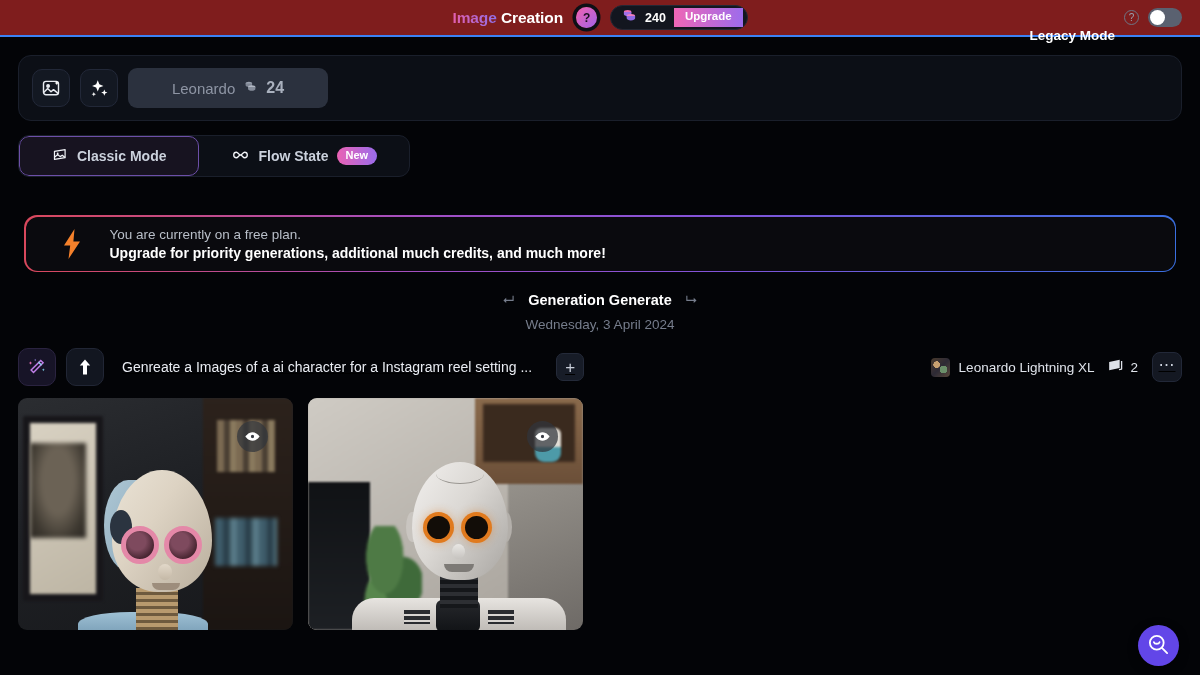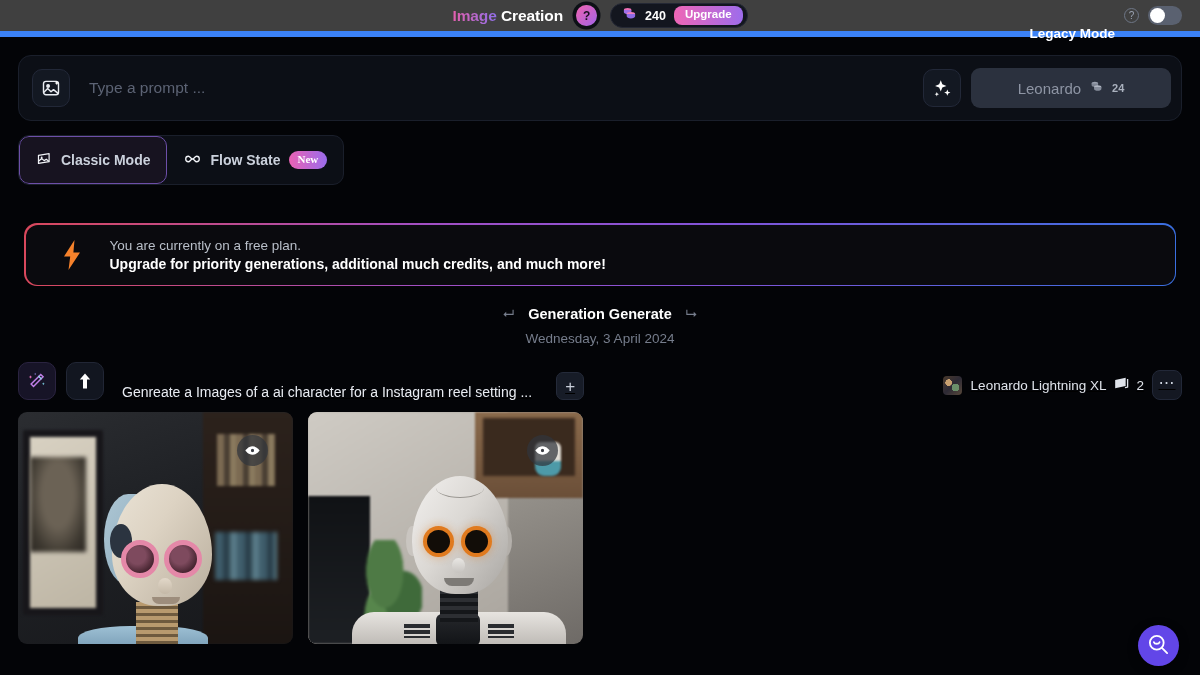--- a/index.html
+++ b/index.html
@@ -8,24 +8,24 @@
     width: 1200px; height: 675px;
     background: #030407;
     font-family: "Liberation Sans", sans-serif;
     overflow: hidden;
   }
   body { position: relative; }
 
   
   .topbar {
     height: 37px; width: 100%;
-    background: #404040;
+    background: #7f1d1d;
     display: flex; align-items: center;
     position: relative;
-    border-bottom: 6px solid #3b82f6;
+    border-bottom: 2px solid #3b82f6;
   }
   .topbar-center {
     position: absolute; left: 0; right: 0;
     display: flex; align-items: center; justify-content: center;
     gap: 13px;
   }
   .app-title { font-size: 15.5px; font-weight: 700; letter-spacing: -0.1px; }
   .app-title .word1 {
     background: linear-gradient(90deg,#e45fae,#8f6fe8);
     -webkit-background-clip: text; background-clip: text;
@@ -43,21 +43,21 @@
 
   .token-pill {
     display: flex; align-items: center; gap: 8px;
     background: #13161f; border: 1px solid #242835;
     border-radius: 16px; height: 25px; padding: 0 4px 0 11px;
   }
   .token-count { color: #ffffff; font-size: 12.5px; font-weight: 700; }
   .upgrade-chip {
     background: linear-gradient(90deg,#ef66b6,#9d6cec);
     color: #ffffff; font-size: 11.5px; font-weight: 700;
-    border-radius: 8px; padding: 3px 11px 4px; line-height: 1;
+    border-radius: 0; padding: 3px 11px 4px; line-height: 1;
     border: none; cursor: pointer;
     font-family: inherit;
   }
 
   .topbar-right {
     position: absolute; right: 18px;
     display: flex; align-items: center; gap: 9px;
   }
   .legacy-label { color: #ffffff; font-size: 13.5px; font-weight: 700; margin-top: 36px; }
   .q-circle {
@@ -94,55 +94,55 @@
   }
   .prompt-input::placeholder { color: #5c6374; }
 
   .gen-btn {
     min-width: 200px; height: 40px; border-radius: 9px;
     background: #2b313e; border: none;
     display: flex; align-items: center; justify-content: center; gap: 9px;
     cursor: pointer; font-family: inherit;
   }
   .gen-btn .label { color: #8e95a4; font-size: 15px; font-weight: 400; }
-  .gen-btn .cost { color: #aab1be; font-size: 11px; font-weight: 700; }
+  .gen-btn .cost { color: #aab1be; font-size: 16px; font-weight: 700; }
 
   
   .tabs-wrap { padding: 14px 18px 0; }
   .tabs {
     display: inline-flex; background: #0c0f16;
     border: 1px solid #1a1f2b; border-radius: 11px; padding: 0;
     overflow: hidden;
   }
   .tab {
     display: flex; align-items: center; gap: 8px;
-    height: 48px; padding: 0 16px; cursor: pointer;
+    height: 40px; padding: 0 32px; cursor: pointer;
     background: transparent; border: none; font-family: inherit;
     color: #cbd1dc; font-size: 14px; font-weight: 700;
   }
   .tab.active {
     background: #171320;
     border: 1px solid #6d4fa8; border-radius: 10px;
   }
   .new-chip {
     background: linear-gradient(90deg,#ea62b4,#9a6cec);
     color: #ffffff; font-size: 11px; font-weight: 700;
-    border-radius: 10px; padding: 3px 9px 4px; line-height: 1; font-family: Liberation Serif, serif;
+    border-radius: 10px; padding: 3px 9px 4px; line-height: 1;
   }
 
   
   .banner-wrap { padding: 38px 24px 0; }
   .banner {
     position: relative; border-radius: 13px;
     padding: 1.5px;
     background: linear-gradient(90deg,#d9485c 0%,#a24fc4 35%,#8253d8 60%,#3a6fe0 100%);
   }
   .banner-inner {
     background: #0a0a0e; border-radius: 12px;
-    height: 60px; display: flex; align-items: center;
+    height: 54px; display: flex; align-items: center;
     padding: 0 16px 0 34px; gap: 26px;
   }
   .bolt { width: 24px; min-width: 24px; display:flex; align-items:center; justify-content:center;}
   .banner-text { flex: 1; }
   .banner-line1 { color: #b9bfc9; font-size: 13.5px; margin-bottom: 3px; }
   .banner-line2 { color: #ffffff; font-size: 14px; font-weight: 700; }
   .upgrade-plan-btn {
     background: linear-gradient(90deg,#e8536f 0%,#a855e0 45%,#5b7ae8 100%);
     color: #ffffff; font-size: 14px; font-weight: 700;
     border: none; border-radius: 9px; height: 39px; padding: 0 20px;
@@ -153,21 +153,21 @@
   .history { text-align: center; padding-top: 19px; }
   .history-title {
     color: #ffffff; font-size: 14.5px; font-weight: 700;
     display: flex; align-items: center; justify-content: center; gap: 14px;
   }
   .history-title .arrow { color: #767d8c; font-size: 14px; font-weight: 400; }
   .history-date { color: #767d8c; font-size: 13.5px; margin-top: 9px; }
 
   
   .gen-row {
-    display: flex; align-items: flex-end;
+    display: flex; align-items: center;
     padding: 16px 18px 0; gap: 10px; text-decoration: underline;
   }
   .wand-btn {
     width: 38px; height: 38px; min-width: 38px; border-radius: 10px;
     background: #171427; border: 1px solid #2a2340;
     display: flex; align-items: center; justify-content: center; cursor: pointer;
   }
   .arrow-btn {
     width: 38px; height: 38px; min-width: 38px; border-radius: 10px;
     background: #121620; border: 1px solid #212635;
@@ -178,21 +178,21 @@
     margin-left: 8px;
   }
   .plus-btn {
     width: 28px; height: 28px; border-radius: 7px;
     background: #171c27; border: 1px solid #242a39;
     color: #c9cfda; font-size: 17px; line-height: 1;
     display: flex; align-items: center; justify-content: center; cursor: pointer;
     margin-left: 14px; font-family: inherit;
   }
   .gen-row-right {
-    margin-left: auto; display: flex; align-items: center; gap: 8px;
+    margin-left: auto; display: flex; align-items: center; gap: 14px;
   }
   .model-chip { display: flex; align-items: center; gap: 9px; cursor: pointer; }
   .model-thumb {
     width: 19px; height: 19px; border-radius: 4px;
     background:
       radial-gradient(circle at 30% 35%, #c8a070 0 18%, transparent 19%),
       radial-gradient(circle at 66% 60%, #6b8f6a 0 22%, transparent 23%),
       linear-gradient(135deg,#4a3a2c,#2d2a35 50%,#58483a);
   }
   .model-name { color: #dfe3ea; font-size: 13.5px; }
@@ -353,21 +353,20 @@
 <div class="prompt-wrap">
   <div class="prompt-bar">
     <div class="icon-btn-sq">
       <svg width="20" height="20" viewBox="0 0 24 24" fill="none" stroke="#e8ebf1" stroke-width="1.7" stroke-linecap="round" stroke-linejoin="round">
         <rect x="3" y="4" width="18" height="16" rx="3"></rect>
         <circle cx="8.5" cy="9.5" r="1.5" fill="#e8ebf1"></circle>
         <path d="M3.5 17l4.5-4.5 4 4 3-2.5 5.5 4.5"></path>
         <path d="M19 3.2l.8 2 2 .8-2 .8-.8 2-.8-2-2-.8 2-.8z" fill="#ffffff" stroke="none"></path>
       </svg>
     </div>
-    <input class="prompt-input" type="text" placeholder="Type a prompt ..." style="">
     <div class="icon-btn-sq">
       <svg width="21" height="21" viewBox="0 0 24 24" fill="#ffffff">
         <path d="M10 2.5l1.8 4.7L16.5 9l-4.7 1.8L10 15.5 8.2 10.8 3.5 9l4.7-1.8z"></path>
         <path d="M17.5 13l1 2.6 2.6 1-2.6 1-1 2.6-1-2.6-2.6-1 2.6-1z"></path>
         <path d="M5.5 16l.7 1.8 1.8.7-1.8.7-.7 1.8-.7-1.8-1.8-.7 1.8-.7z"></path>
       </svg>
     </div>
     <button class="gen-btn">
       <span class="label">Leonardo</span>
       <span>

